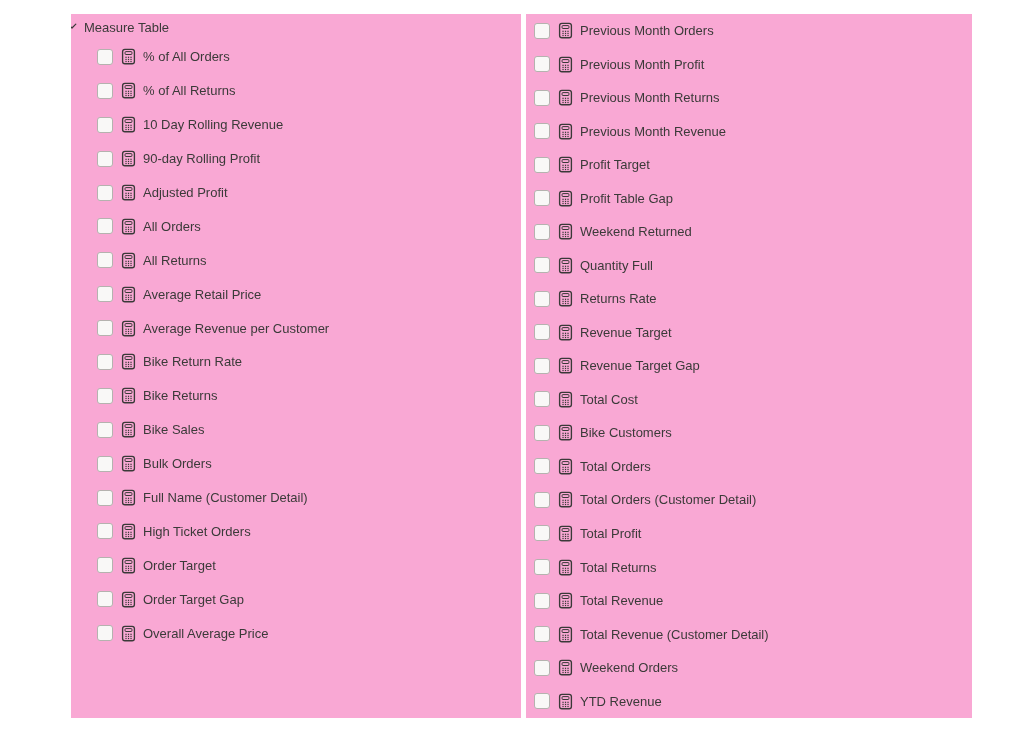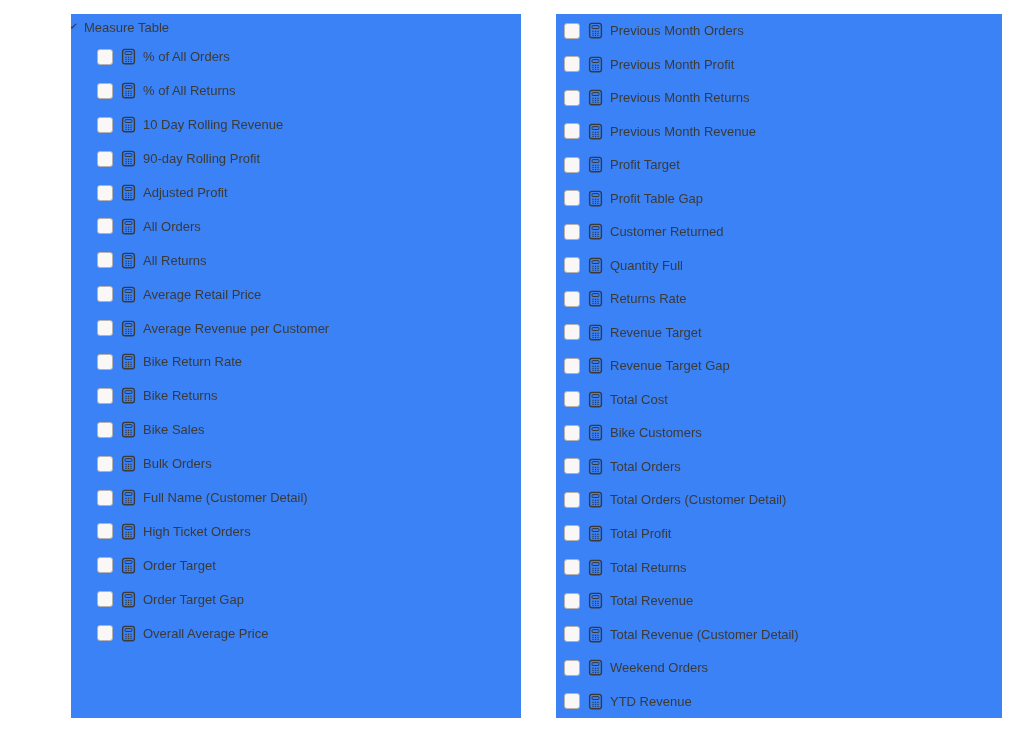--- a/index.html
+++ b/index.html
@@ -7,25 +7,25 @@
     width:1024px;height:742px;
     background:#ffffff;
     font-family:"Liberation Sans","DejaVu Sans",sans-serif;
     overflow:hidden;
     position:relative;
   }
   .panel{
     position:absolute;
     top:14px;
     height:704px;
-    background:#3b82f6;
+    background:#f9a8d4;
     overflow:hidden;
   }
   .panel-left{left:71px;width:450px;}
-  .panel-right{left:556px;width:446px;}
+  .panel-right{left:526px;width:446px;}
 
   .header-row{
     display:flex;
     align-items:center;
     height:26px;
     padding-left:0px;
     color:#3b3a39;
     font-size:13px;
     cursor:pointer;
   }
@@ -561,21 +561,21 @@
             <rect x="7.9" y="8.7" width="1.25" height="1.25" fill="currentColor"></rect>
             <rect x="10.4" y="8.7" width="1.25" height="1.25" fill="currentColor"></rect>
             <rect x="5.4" y="10.8" width="1.25" height="1.25" fill="currentColor"></rect>
             <rect x="7.9" y="10.8" width="1.25" height="1.25" fill="currentColor"></rect>
             <rect x="10.4" y="10.8" width="1.25" height="1.25" fill="currentColor"></rect>
             <rect x="5.4" y="12.9" width="1.25" height="1.25" fill="currentColor"></rect>
             <rect x="7.9" y="12.9" width="1.25" height="1.25" fill="currentColor"></rect>
             <rect x="10.4" y="12.9" width="1.25" height="1.25" fill="currentColor"></rect>
           </svg>
         </span>
-        <span class="label">Customer Returned</span>
+        <span class="label">Weekend Returned</span>
       </div>
       <div class="row">
         <span class="cb" role="checkbox" aria-checked="false"></span>
         <span class="calc">
           <svg width="17" height="17" viewBox="0 0 17 17">
             <rect x="2.6" y="1.3" width="11.8" height="14.4" rx="2.3" fill="none" stroke="currentColor" stroke-width="1.35"></rect>
             <rect x="5.1" y="3.6" width="6.8" height="2.9" rx="0.7" fill="none" stroke="currentColor" stroke-width="1"></rect>
             <rect x="5.4" y="8.7" width="1.25" height="1.25" fill="currentColor"></rect>
             <rect x="7.9" y="8.7" width="1.25" height="1.25" fill="currentColor"></rect>
             <rect x="10.4" y="8.7" width="1.25" height="1.25" fill="currentColor"></rect>

